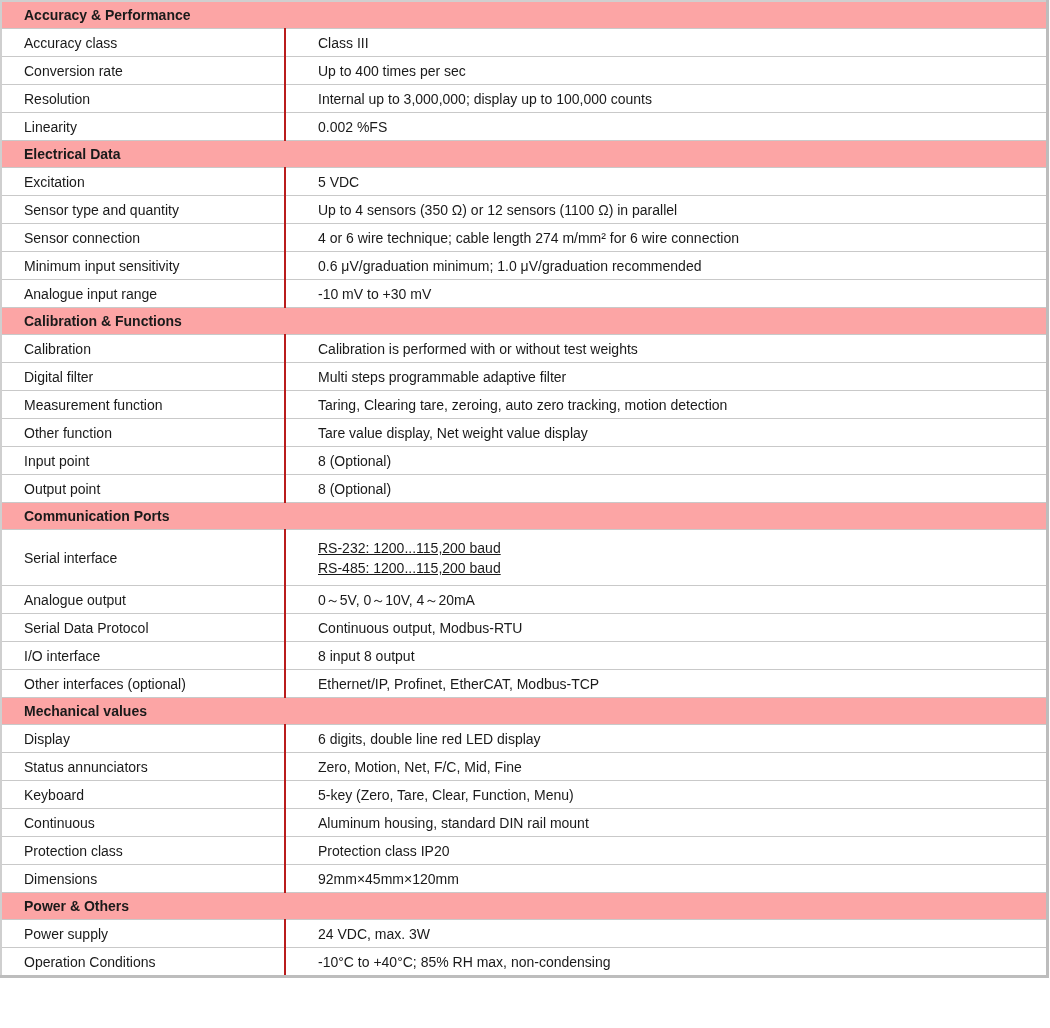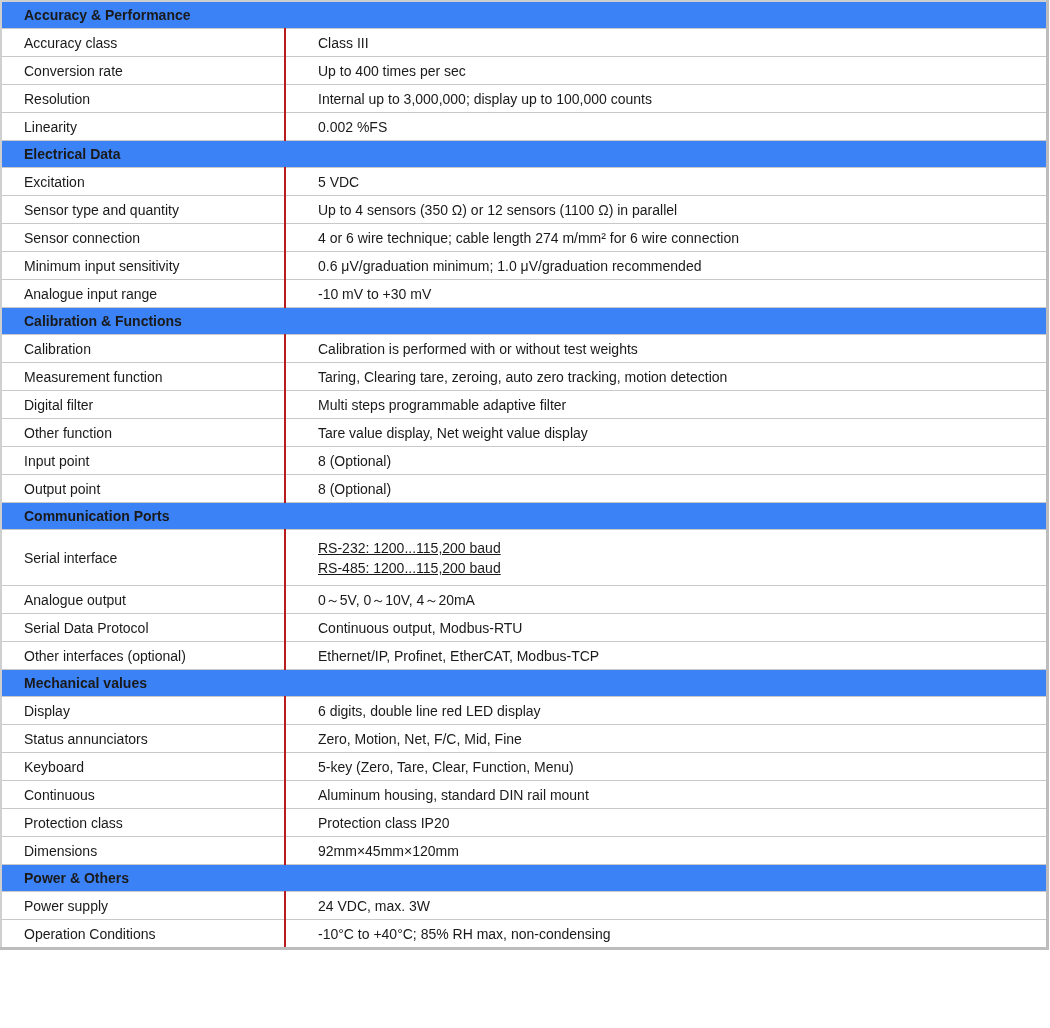--- a/index.html
+++ b/index.html
@@ -23,21 +23,21 @@
     border-top: 1px solid #c9c9c9;
     border-bottom: 1px solid #c9c9c9;
     height: 27px;
     padding: 0 0 0 22px;
     vertical-align: middle;
     line-height: 20px;
     white-space: nowrap;
   }
   .spec-table td.label { border-right: 2px solid #b91c1c; }
   .spec-table tr.section td {
-    background: #3b82f6;
+    background: #fca5a5;
     font-weight: bold;
     height: 26px;
   }
   .spec-table tr.tall td { height: 55px; }
   .spec-table td.value { padding-left: 32px; }
   .line { display: block; text-decoration: underline; }
 </style>
 </head>
 <body>
 
@@ -93,26 +93,26 @@
     </tr>
 
     <tr class="section">
       <td colspan="2">Calibration &amp; Functions</td>
     </tr>
     <tr>
       <td class="label">Calibration</td>
       <td class="value">Calibration is performed with or without test weights</td>
     </tr>
     <tr>
+      <td class="label">Digital filter</td>
+      <td class="value">Multi steps programmable adaptive filter</td>
+    </tr>
+    <tr>
       <td class="label">Measurement function</td>
       <td class="value">Taring, Clearing tare, zeroing, auto zero tracking, motion detection</td>
-    </tr>
-    <tr>
-      <td class="label">Digital filter</td>
-      <td class="value">Multi steps programmable adaptive filter</td>
     </tr>
     <tr>
       <td class="label">Other function</td>
       <td class="value">Tare value display, Net weight value display</td>
     </tr>
     <tr>
       <td class="label">Input point</td>
       <td class="value">8 (Optional)</td>
     </tr>
     <tr>
@@ -130,20 +130,24 @@
         <span class="line">RS-485: 1200...115,200 baud</span>
       </td>
     </tr>
     <tr>
       <td class="label">Analogue output</td>
       <td class="value">0～5V, 0～10V, 4～20mA</td>
     </tr>
     <tr>
       <td class="label">Serial Data Protocol</td>
       <td class="value">Continuous output, Modbus-RTU</td>
+    </tr>
+    <tr>
+      <td class="label">I/O interface</td>
+      <td class="value">8 input 8 output</td>
     </tr>
     <tr>
       <td class="label">Other interfaces (optional)</td>
       <td class="value">Ethernet/IP, Profinet, EtherCAT, Modbus-TCP</td>
     </tr>
 
     <tr class="section">
       <td colspan="2">Mechanical values</td>
     </tr>
     <tr>

